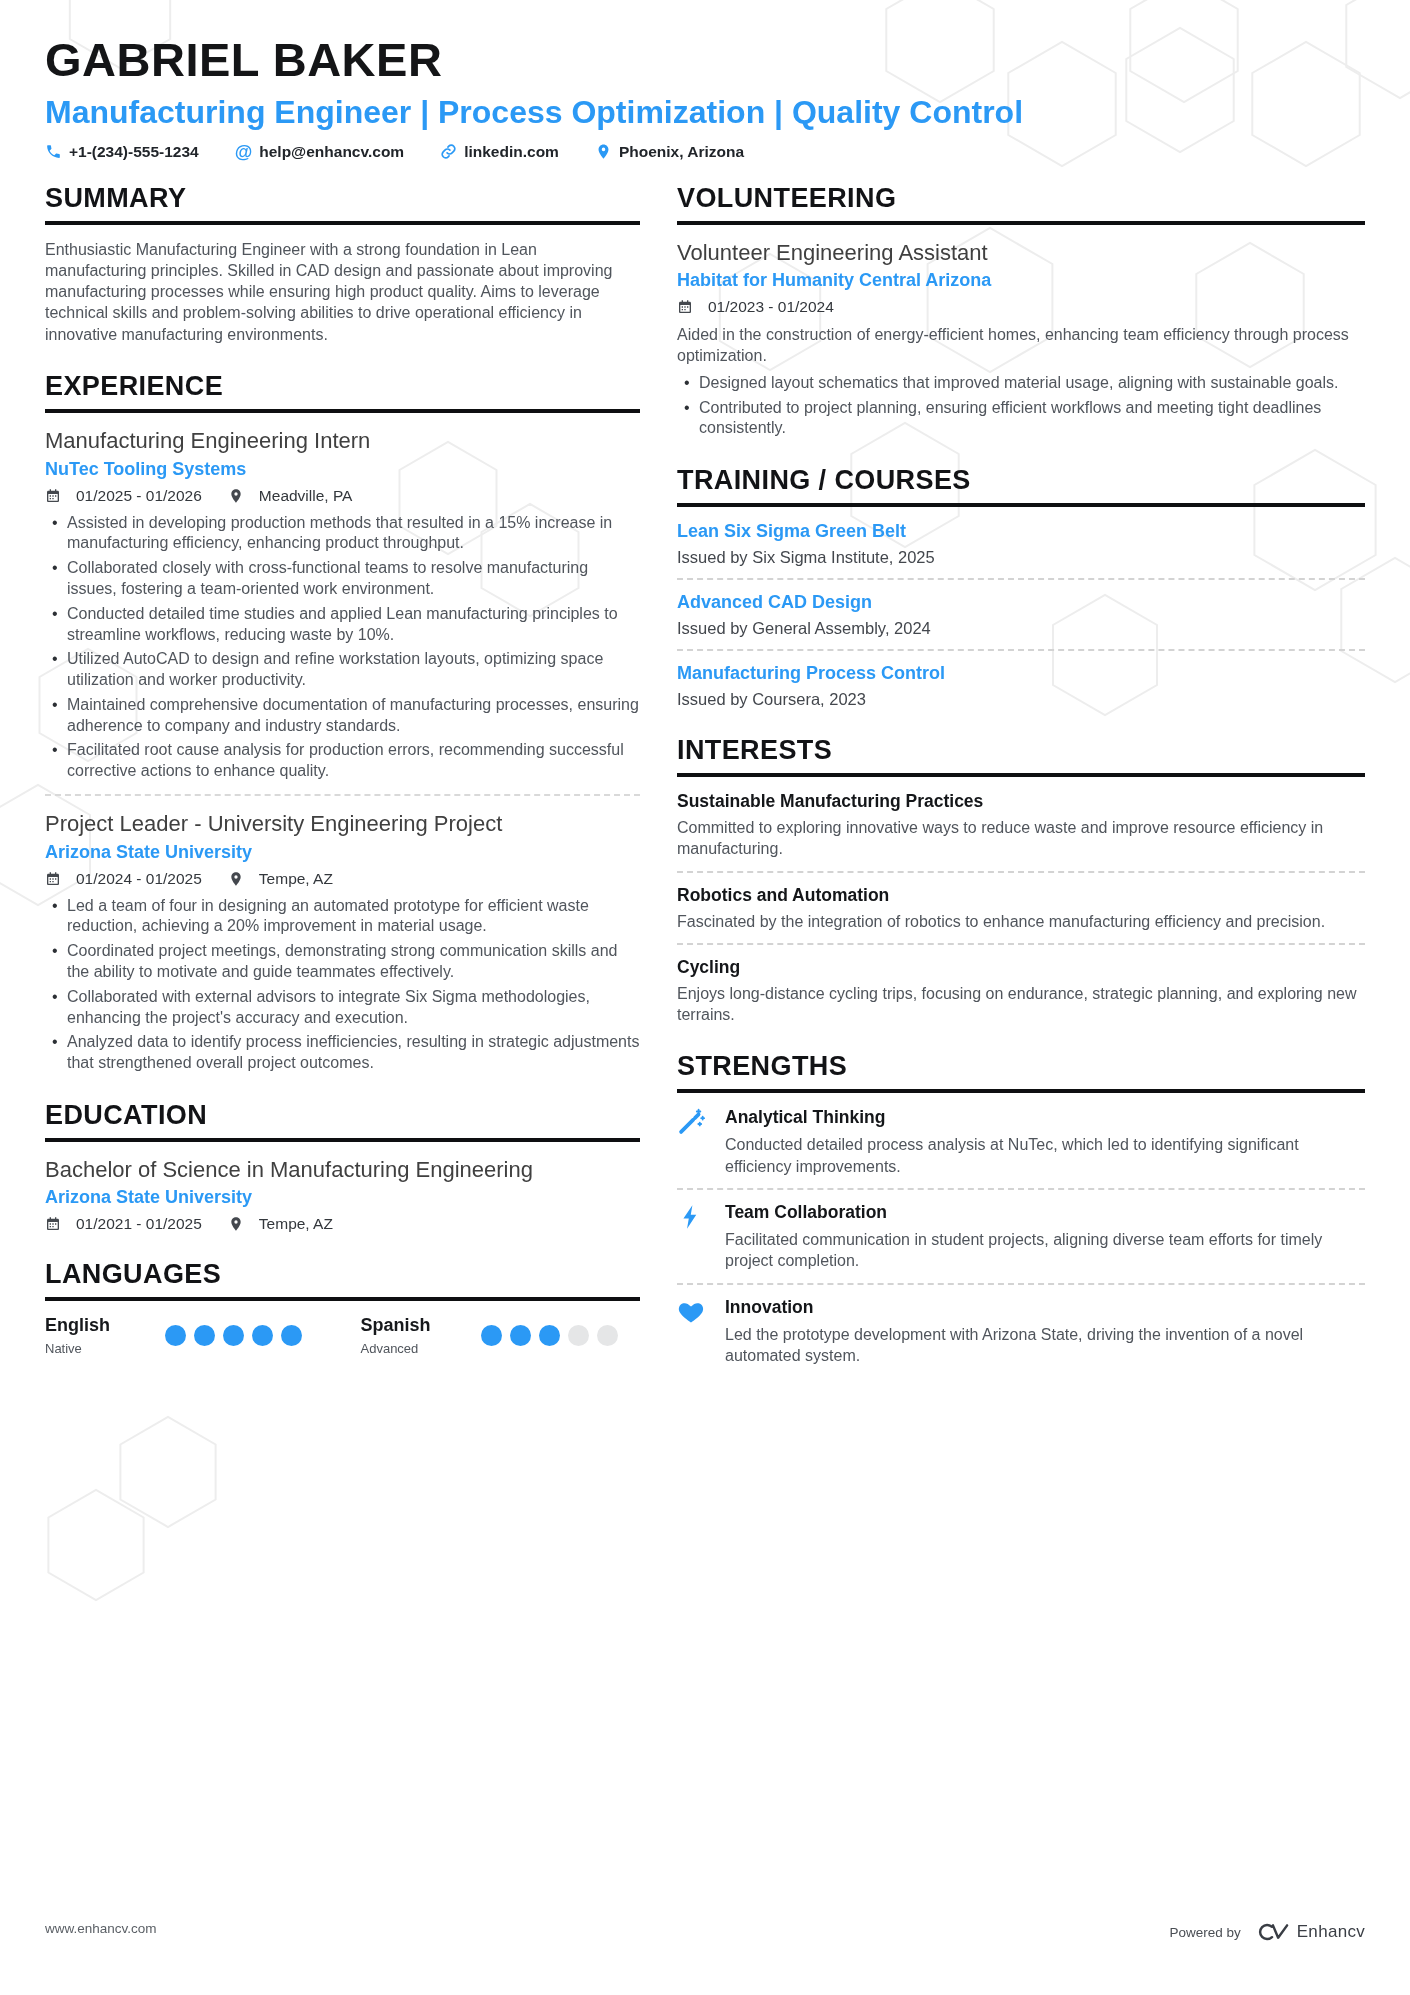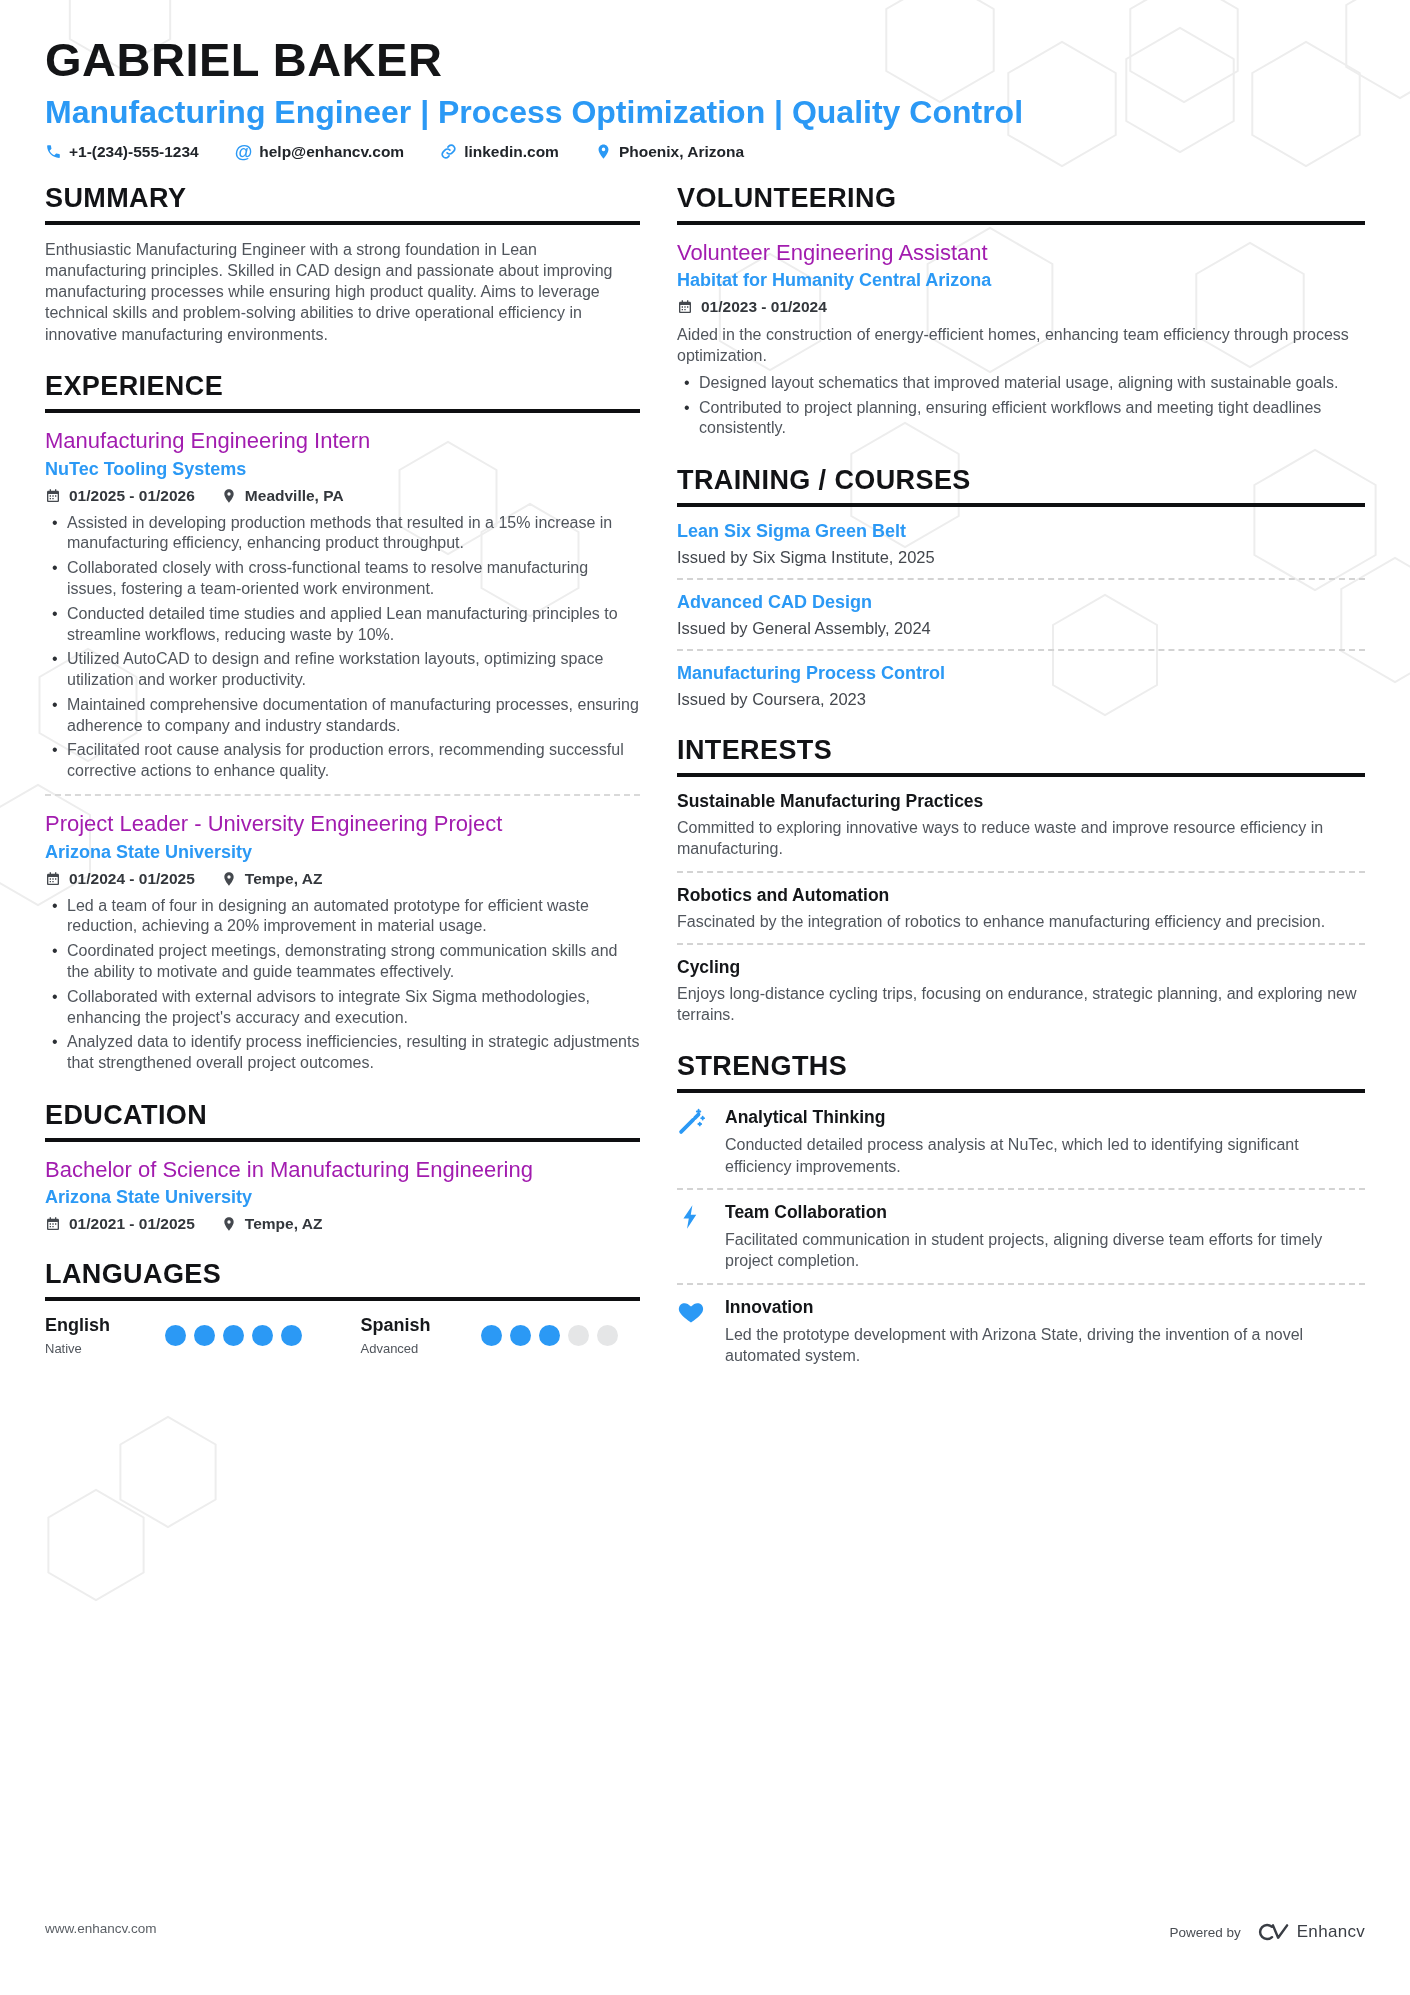--- a/index.html
+++ b/index.html
@@ -34,25 +34,25 @@
   .col-right{flex:1;min-width:0;}
 
   h2.sec{font-size:27px;font-weight:800;letter-spacing:.4px;color:#121316;
          padding-bottom:7px;border-bottom:4px solid #0e0f11;margin-bottom:14px;
          font-stretch:condensed;}
   section{margin-bottom:26px;}
 
   p.body-text{font-size:16px;line-height:1.33;color:var(--body);}
 
   
-  .entry-title{font-size:22px;font-weight:400;color:#a21caf;line-height:1.25;}
+  .entry-title{font-size:22px;font-weight:400;color:#404040;line-height:1.25;}
   .entry-org{font-size:18px;font-weight:700;color:var(--accent);margin:4px 0 7px;}
   .meta-row{display:flex;align-items:center;gap:26px;margin-bottom:8px;}
-  .meta-item{display:flex;align-items:center;gap:8px;font-size:15.5px;
-             color:#33373c;font-weight:700;}
+  .meta-item{display:flex;align-items:center;gap:15px;font-size:15.5px;
+             color:#33373c;font-weight:400;}
   .meta-item .ico{color:#44484e;display:flex;align-items:center;}
   .meta-item .ico svg{width:16px;height:16px;}
 
   ul.bullets{list-style:none;margin-top:2px;}
   ul.bullets li{position:relative;padding-left:22px;font-size:16px;
                 line-height:1.3;color:var(--body);margin-bottom:4px;}
   ul.bullets li::before{content:"•";position:absolute;left:7px;top:0;
                         color:#2c3035;}
 
   .dash-sep{border:none;border-top:2px dashed #d9d9d9;margin:12px 0 14px;}

